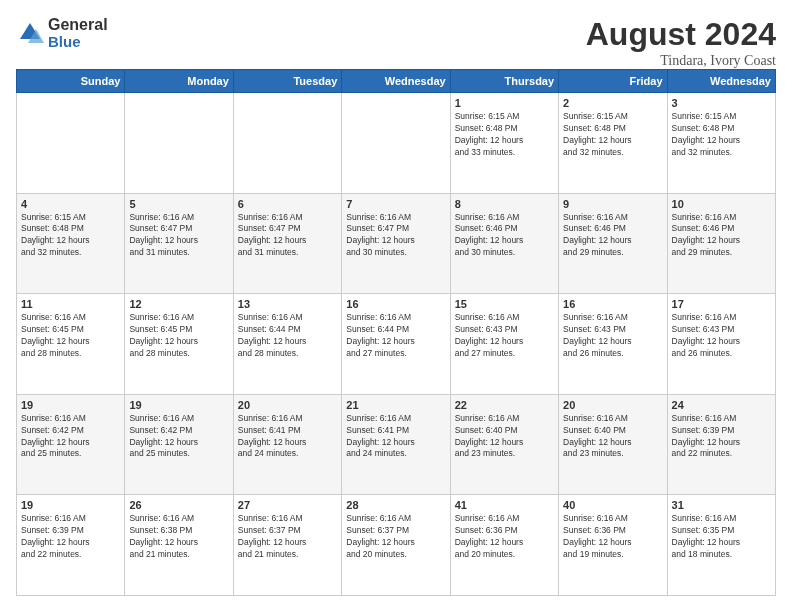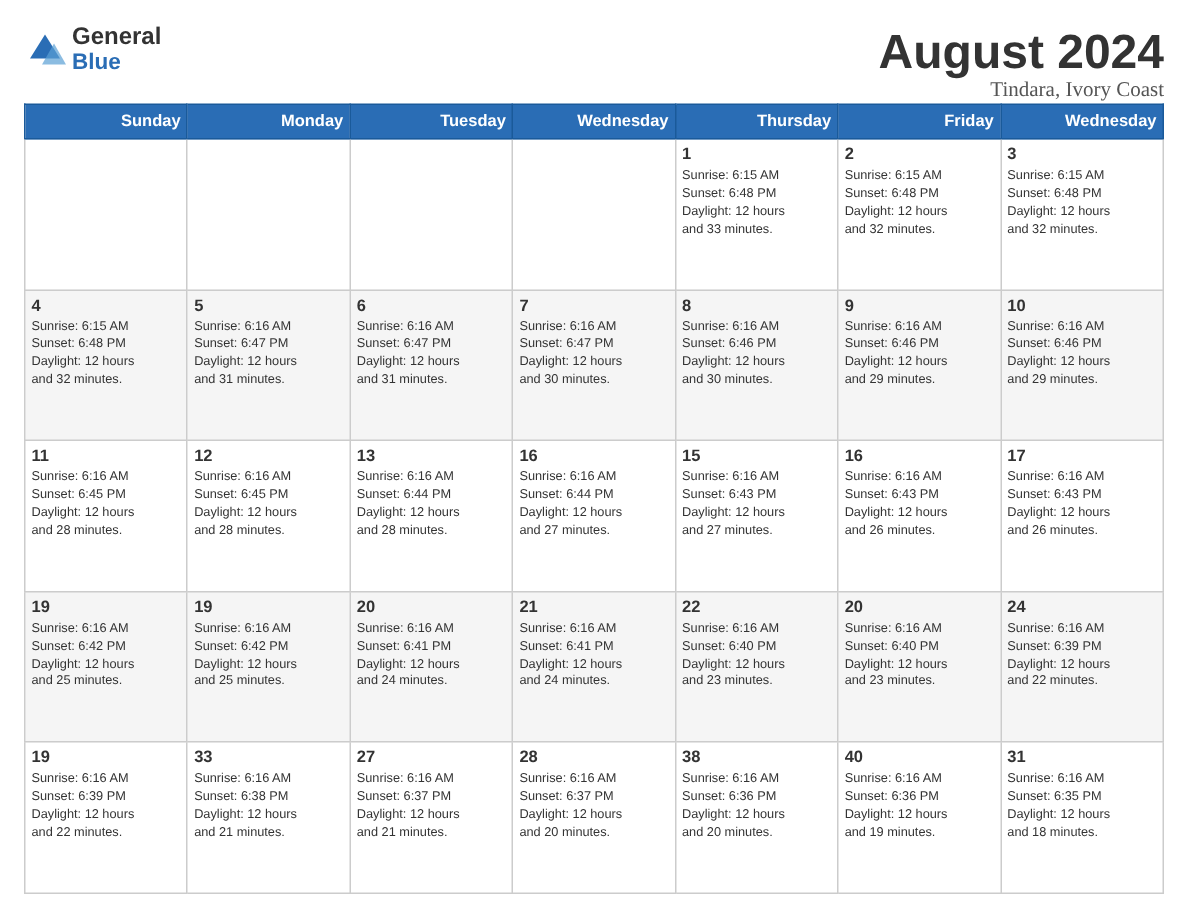--- a/index.html
+++ b/index.html
@@ -244,33 +244,33 @@
             <span class="day-num">24</span>
             <div class="day-info">Sunrise: 6:16 AM<br>Sunset: 6:39 PM<br>Daylight: 12 hours<br>and 22 minutes.</div>
           </td>
         </tr>
         <tr>
           <td>
             <span class="day-num">19</span>
             <div class="day-info">Sunrise: 6:16 AM<br>Sunset: 6:39 PM<br>Daylight: 12 hours<br>and 22 minutes.</div>
           </td>
           <td>
-            <span class="day-num">33</span>
+            <span class="day-num">26</span>
             <div class="day-info">Sunrise: 6:16 AM<br>Sunset: 6:38 PM<br>Daylight: 12 hours<br>and 21 minutes.</div>
           </td>
           <td>
             <span class="day-num">27</span>
             <div class="day-info">Sunrise: 6:16 AM<br>Sunset: 6:37 PM<br>Daylight: 12 hours<br>and 21 minutes.</div>
           </td>
           <td>
             <span class="day-num">28</span>
             <div class="day-info">Sunrise: 6:16 AM<br>Sunset: 6:37 PM<br>Daylight: 12 hours<br>and 20 minutes.</div>
           </td>
           <td>
-            <span class="day-num">38</span>
+            <span class="day-num">41</span>
             <div class="day-info">Sunrise: 6:16 AM<br>Sunset: 6:36 PM<br>Daylight: 12 hours<br>and 20 minutes.</div>
           </td>
           <td>
             <span class="day-num">40</span>
             <div class="day-info">Sunrise: 6:16 AM<br>Sunset: 6:36 PM<br>Daylight: 12 hours<br>and 19 minutes.</div>
           </td>
           <td>
             <span class="day-num">31</span>
             <div class="day-info">Sunrise: 6:16 AM<br>Sunset: 6:35 PM<br>Daylight: 12 hours<br>and 18 minutes.</div>
           </td>

